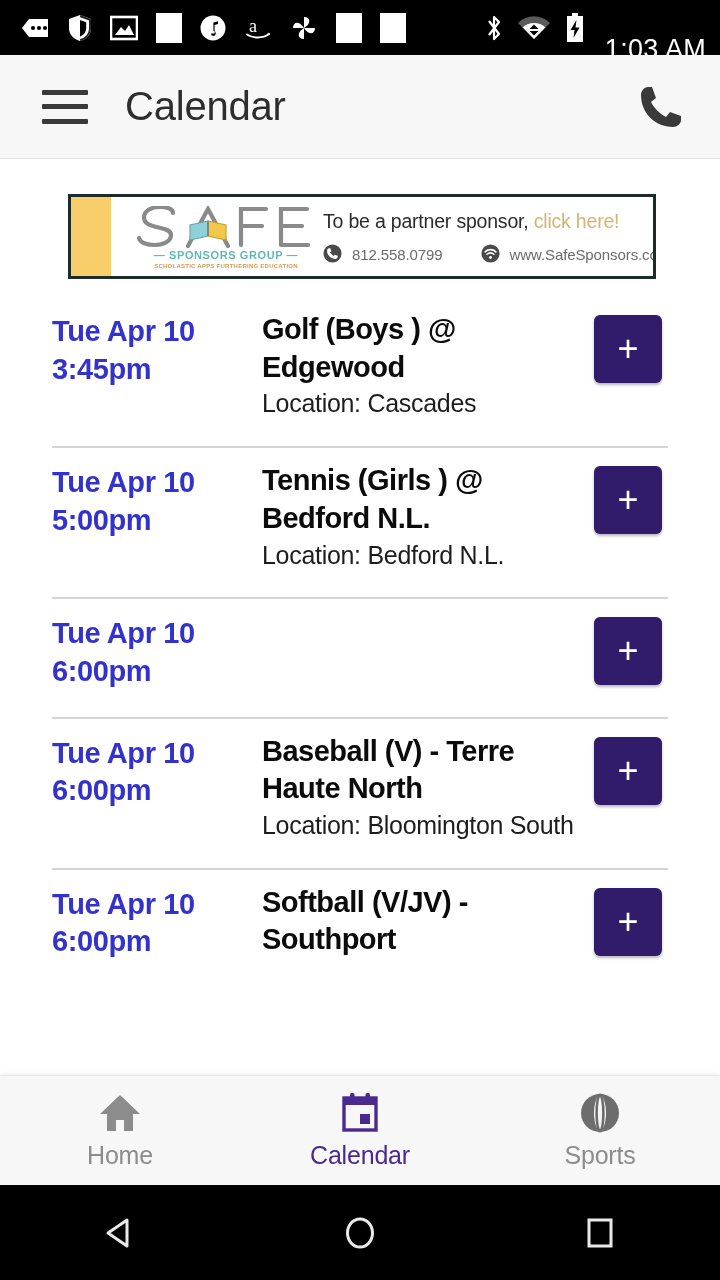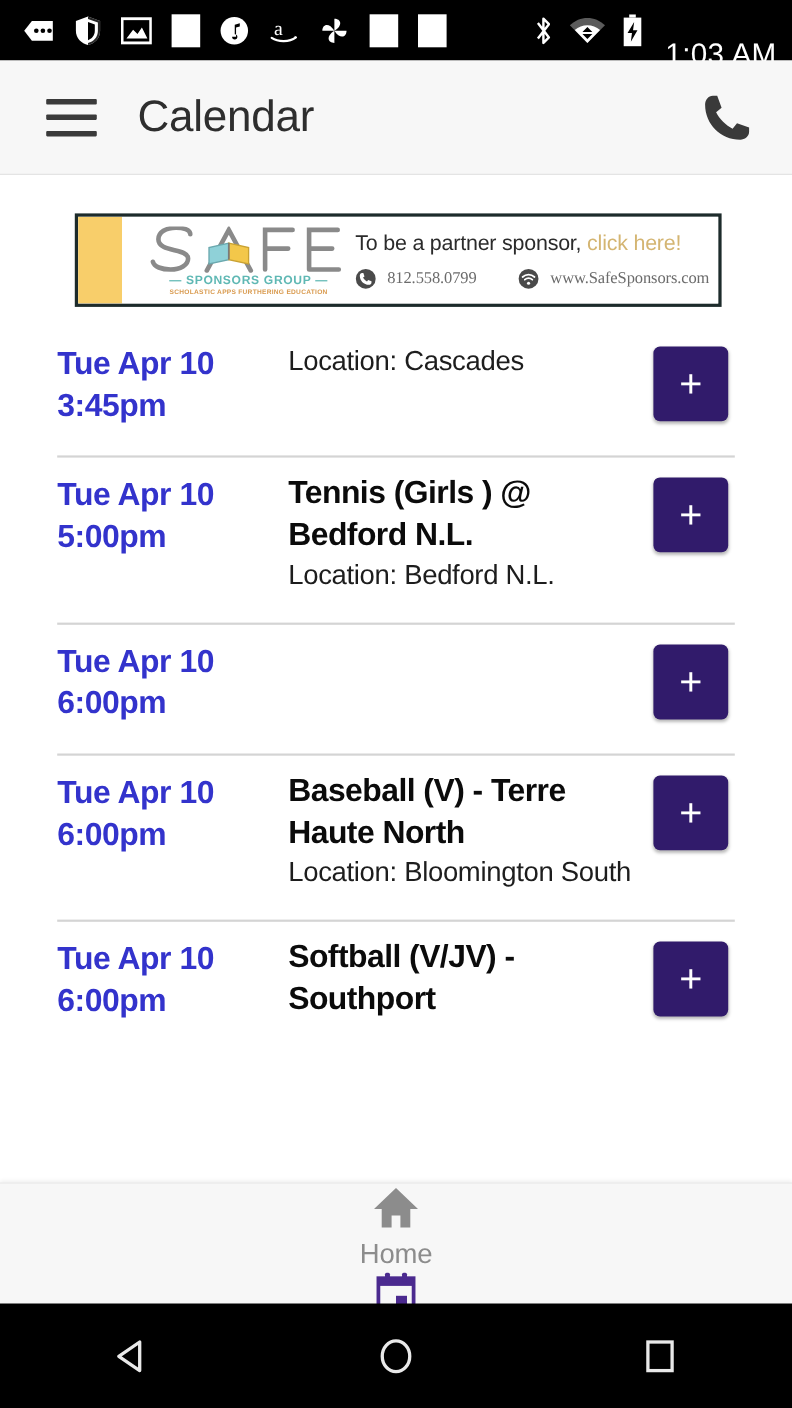--- a/index.html
+++ b/index.html
@@ -59,21 +59,21 @@
   .safe-logo { width:208px; flex:none; padding-left:22px; padding-top:2px; }
   .safe-word { display:flex; align-items:center; height:42px; }
   .safe-sub1 { text-align:center; color:#5fb8b4; font-size:11px; font-weight:700;
     letter-spacing:0.6px; margin-top:1px; }
   .safe-sub2 { text-align:center; color:#d99a4e; font-size:6px; font-weight:700;
     letter-spacing:0.25px; margin-top:2px; }
 
   .banner-right { flex:1; padding-left:4px; }
   .banner-line1 { font-size:19.5px; color:#2b2b2b; white-space:nowrap; letter-spacing:-0.2px; }
   .banner-line1 .gold { color:#d4b572; }
-  .banner-line2 { display:flex; align-items:center; margin-top:11px; gap:10px;font-family:Liberation Serif, serif; }
+  .banner-line2 { display:flex; align-items:flex-end; margin-top:11px; gap:10px; }
   .b-ico { width:19px; height:19px; flex:none; }
   .banner-contact { font-size:15px; color:#6b6b6b; white-space:nowrap; letter-spacing:-0.1px; }
   .banner-gap { width:18px; }
 
   
   .events { margin-top:18px; }
   .event-row { display:flex; padding: 14px 0 0 0; margin: 0 52px; align-items:flex-start; }
   .ev-date { width:210px; flex:none; color:#3333cc; font-size:29px; font-weight:bold;
     line-height:1.3; letter-spacing:-0.4px; padding-top:2px; }
   .ev-main { flex:1; padding-right:10px; }
@@ -86,21 +86,21 @@
     display:flex; align-items:center; justify-content:center; cursor:pointer;
     box-shadow: 0 2px 3px rgba(0,0,0,0.28); margin-top:4px; margin-right:6px;
   }
   .ev-add span { color:#ffffff; font-size:36px; line-height:34px; font-weight:300; }
   .divider { height:2px; background:#d4d4d4; margin: 26px 52px 0 52px; }
 
   
   .bottomnav {
     position:absolute; bottom:95px; left:0; width:720px; height:110px;
     background:#f7f7f7; display:flex; align-items:center;
-    border-top:1px solid #e8e8e8; box-shadow: 0 -1px 4px rgba(0,0,0,0.07); flex-direction: column;
+    border-top:1px solid #e8e8e8; box-shadow: 0 -1px 4px rgba(0,0,0,0.07);
   }
   .nav-item { flex:1; display:flex; flex-direction:column; align-items:center;
     justify-content:center; cursor:pointer; gap:6px; }
   .nav-label { font-size:25px; color:#8c8c8c; letter-spacing:-0.2px; }
   .nav-item.active .nav-label { color:#4b2a8f; }
   .nav-ico { height:44px; display:flex; align-items:center; justify-content:center; }
 
   
   .navbar { position:absolute; bottom:0; left:0; width:720px; height:95px;
     background:#000000; display:flex; align-items:center; }
@@ -236,20 +236,21 @@
     </div>
 
     <div class="events">
 
       <div class="event-row">
         <div class="ev-date">
           <div>Tue Apr 10</div>
           <div>3:45pm</div>
         </div>
         <div class="ev-main">
+          <div class="ev-title">Golf (Boys ) @ Edgewood</div>
           <div class="ev-loc">Location: Cascades</div>
         </div>
         <div class="ev-add">
           <span>+</span>
         </div>
       </div>
       <div class="divider"></div>
 
       <div class="event-row">
         <div class="ev-date">

